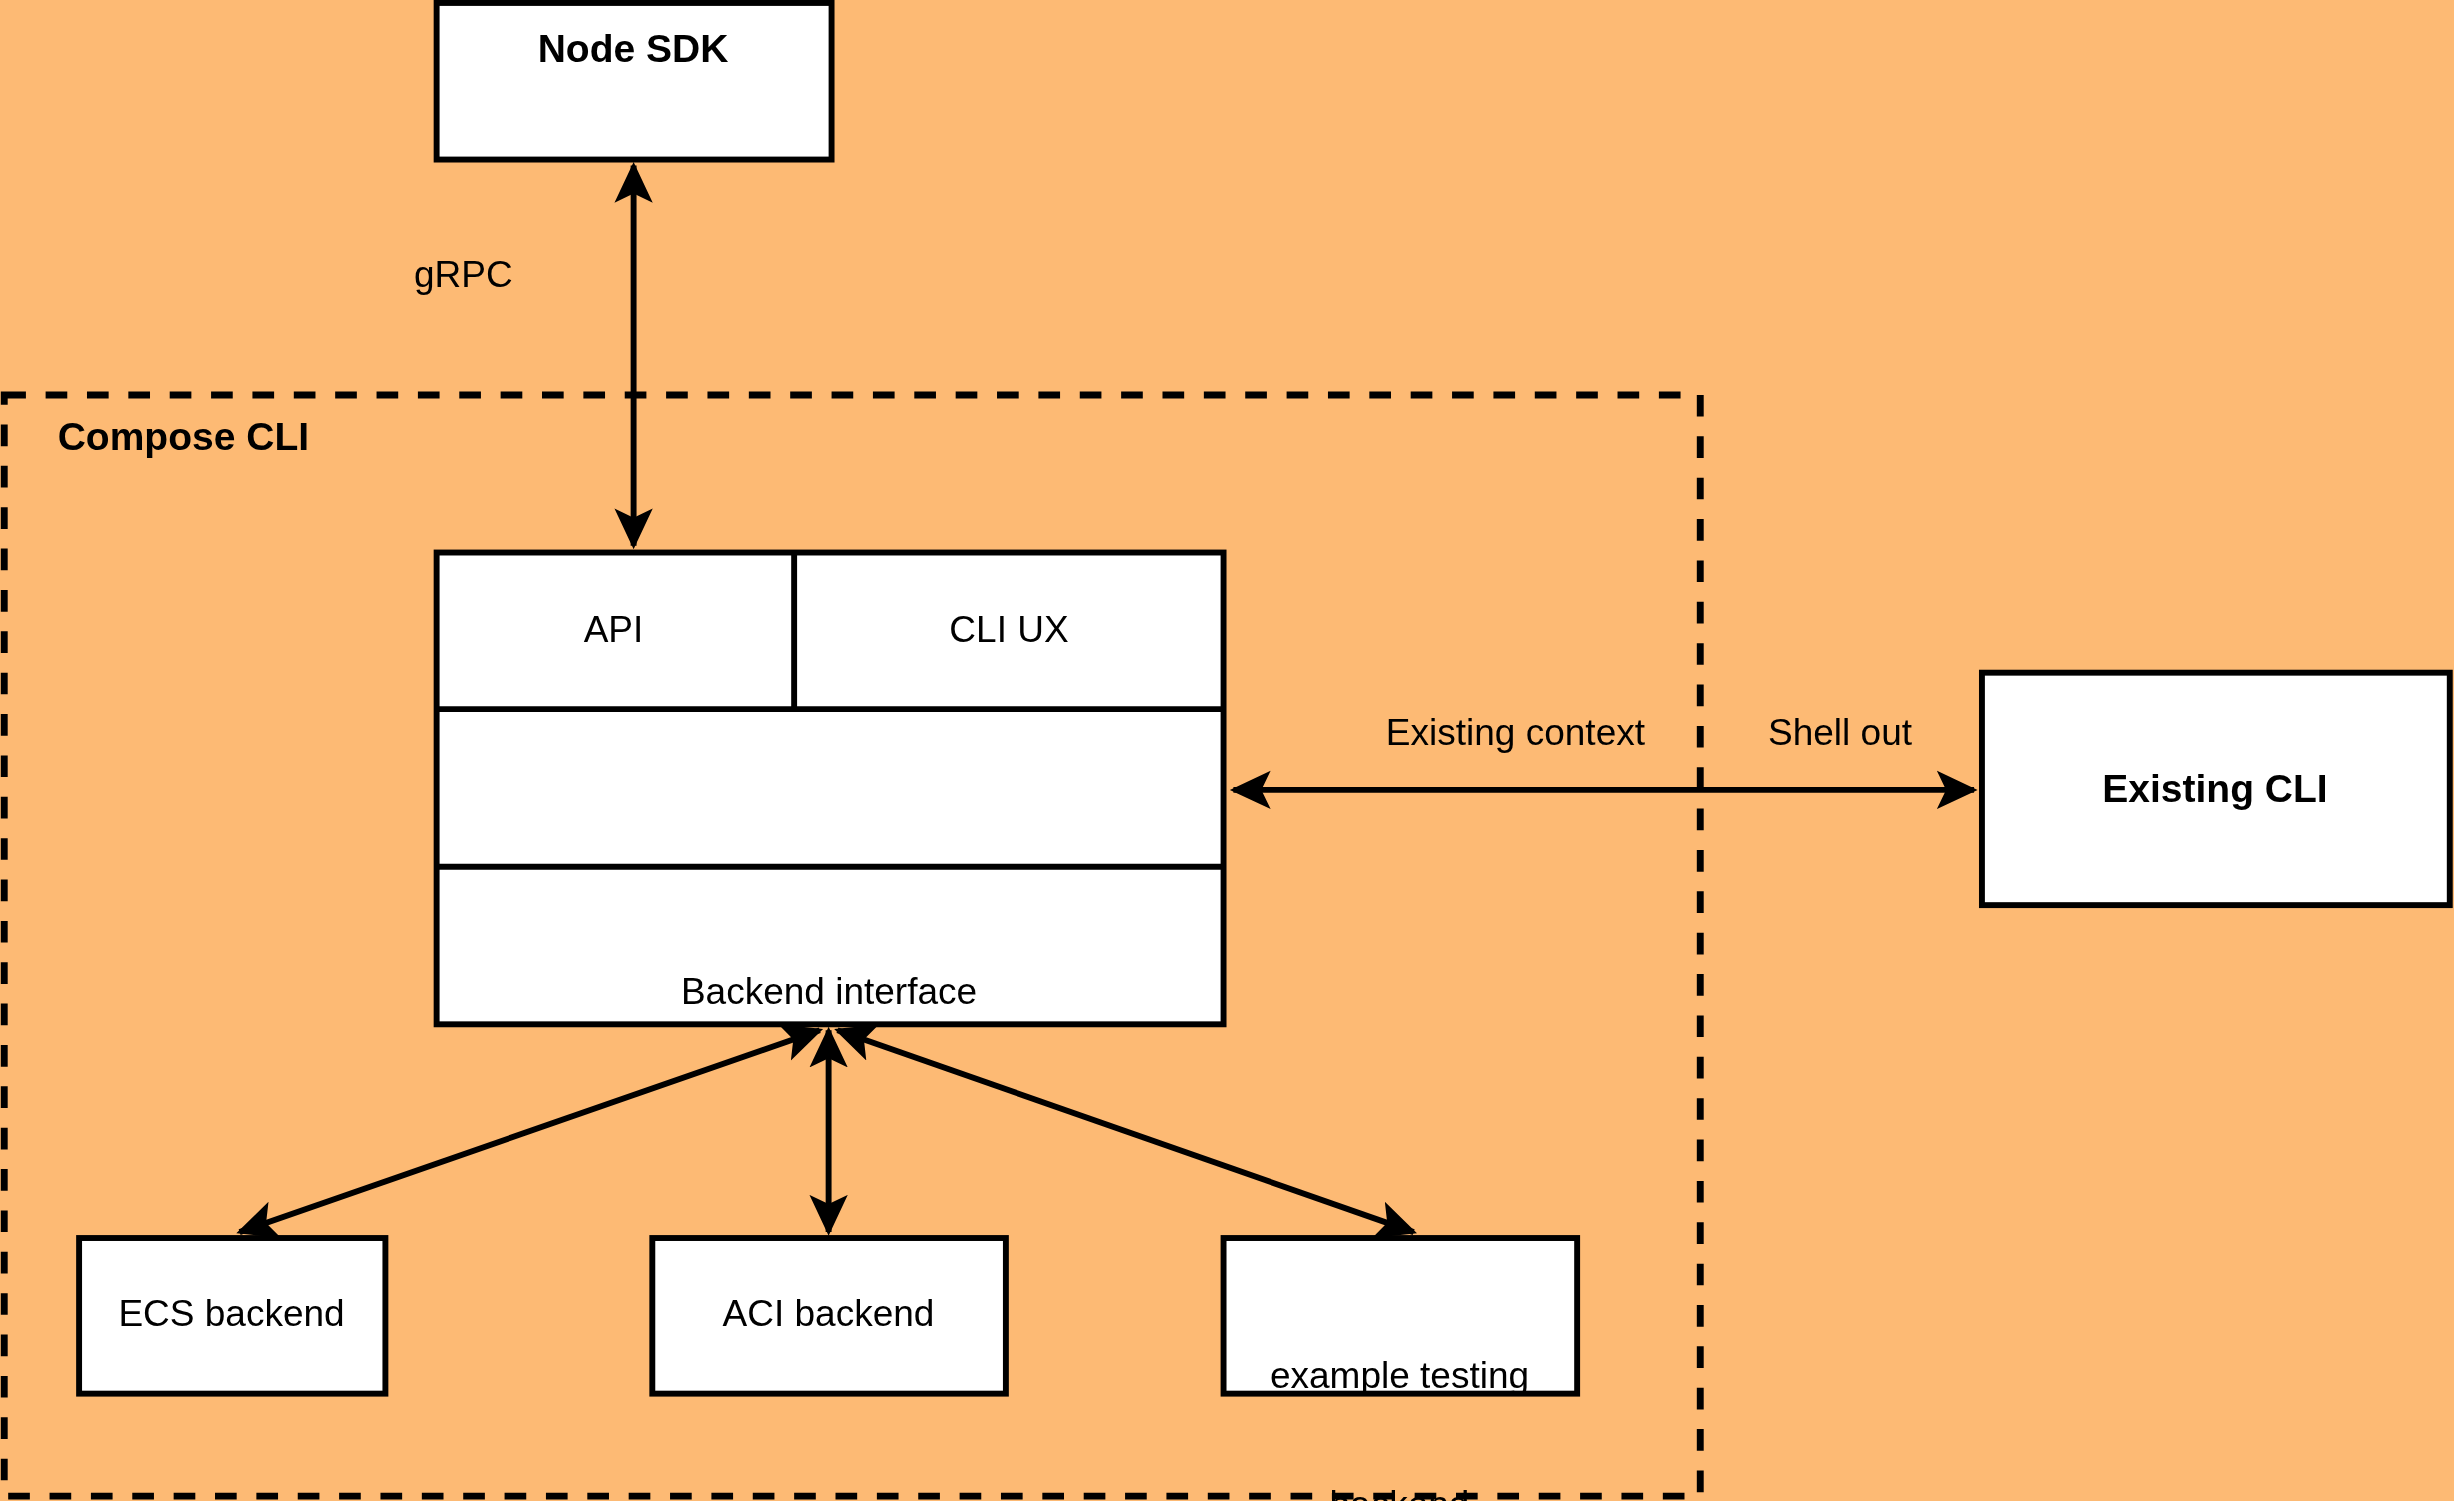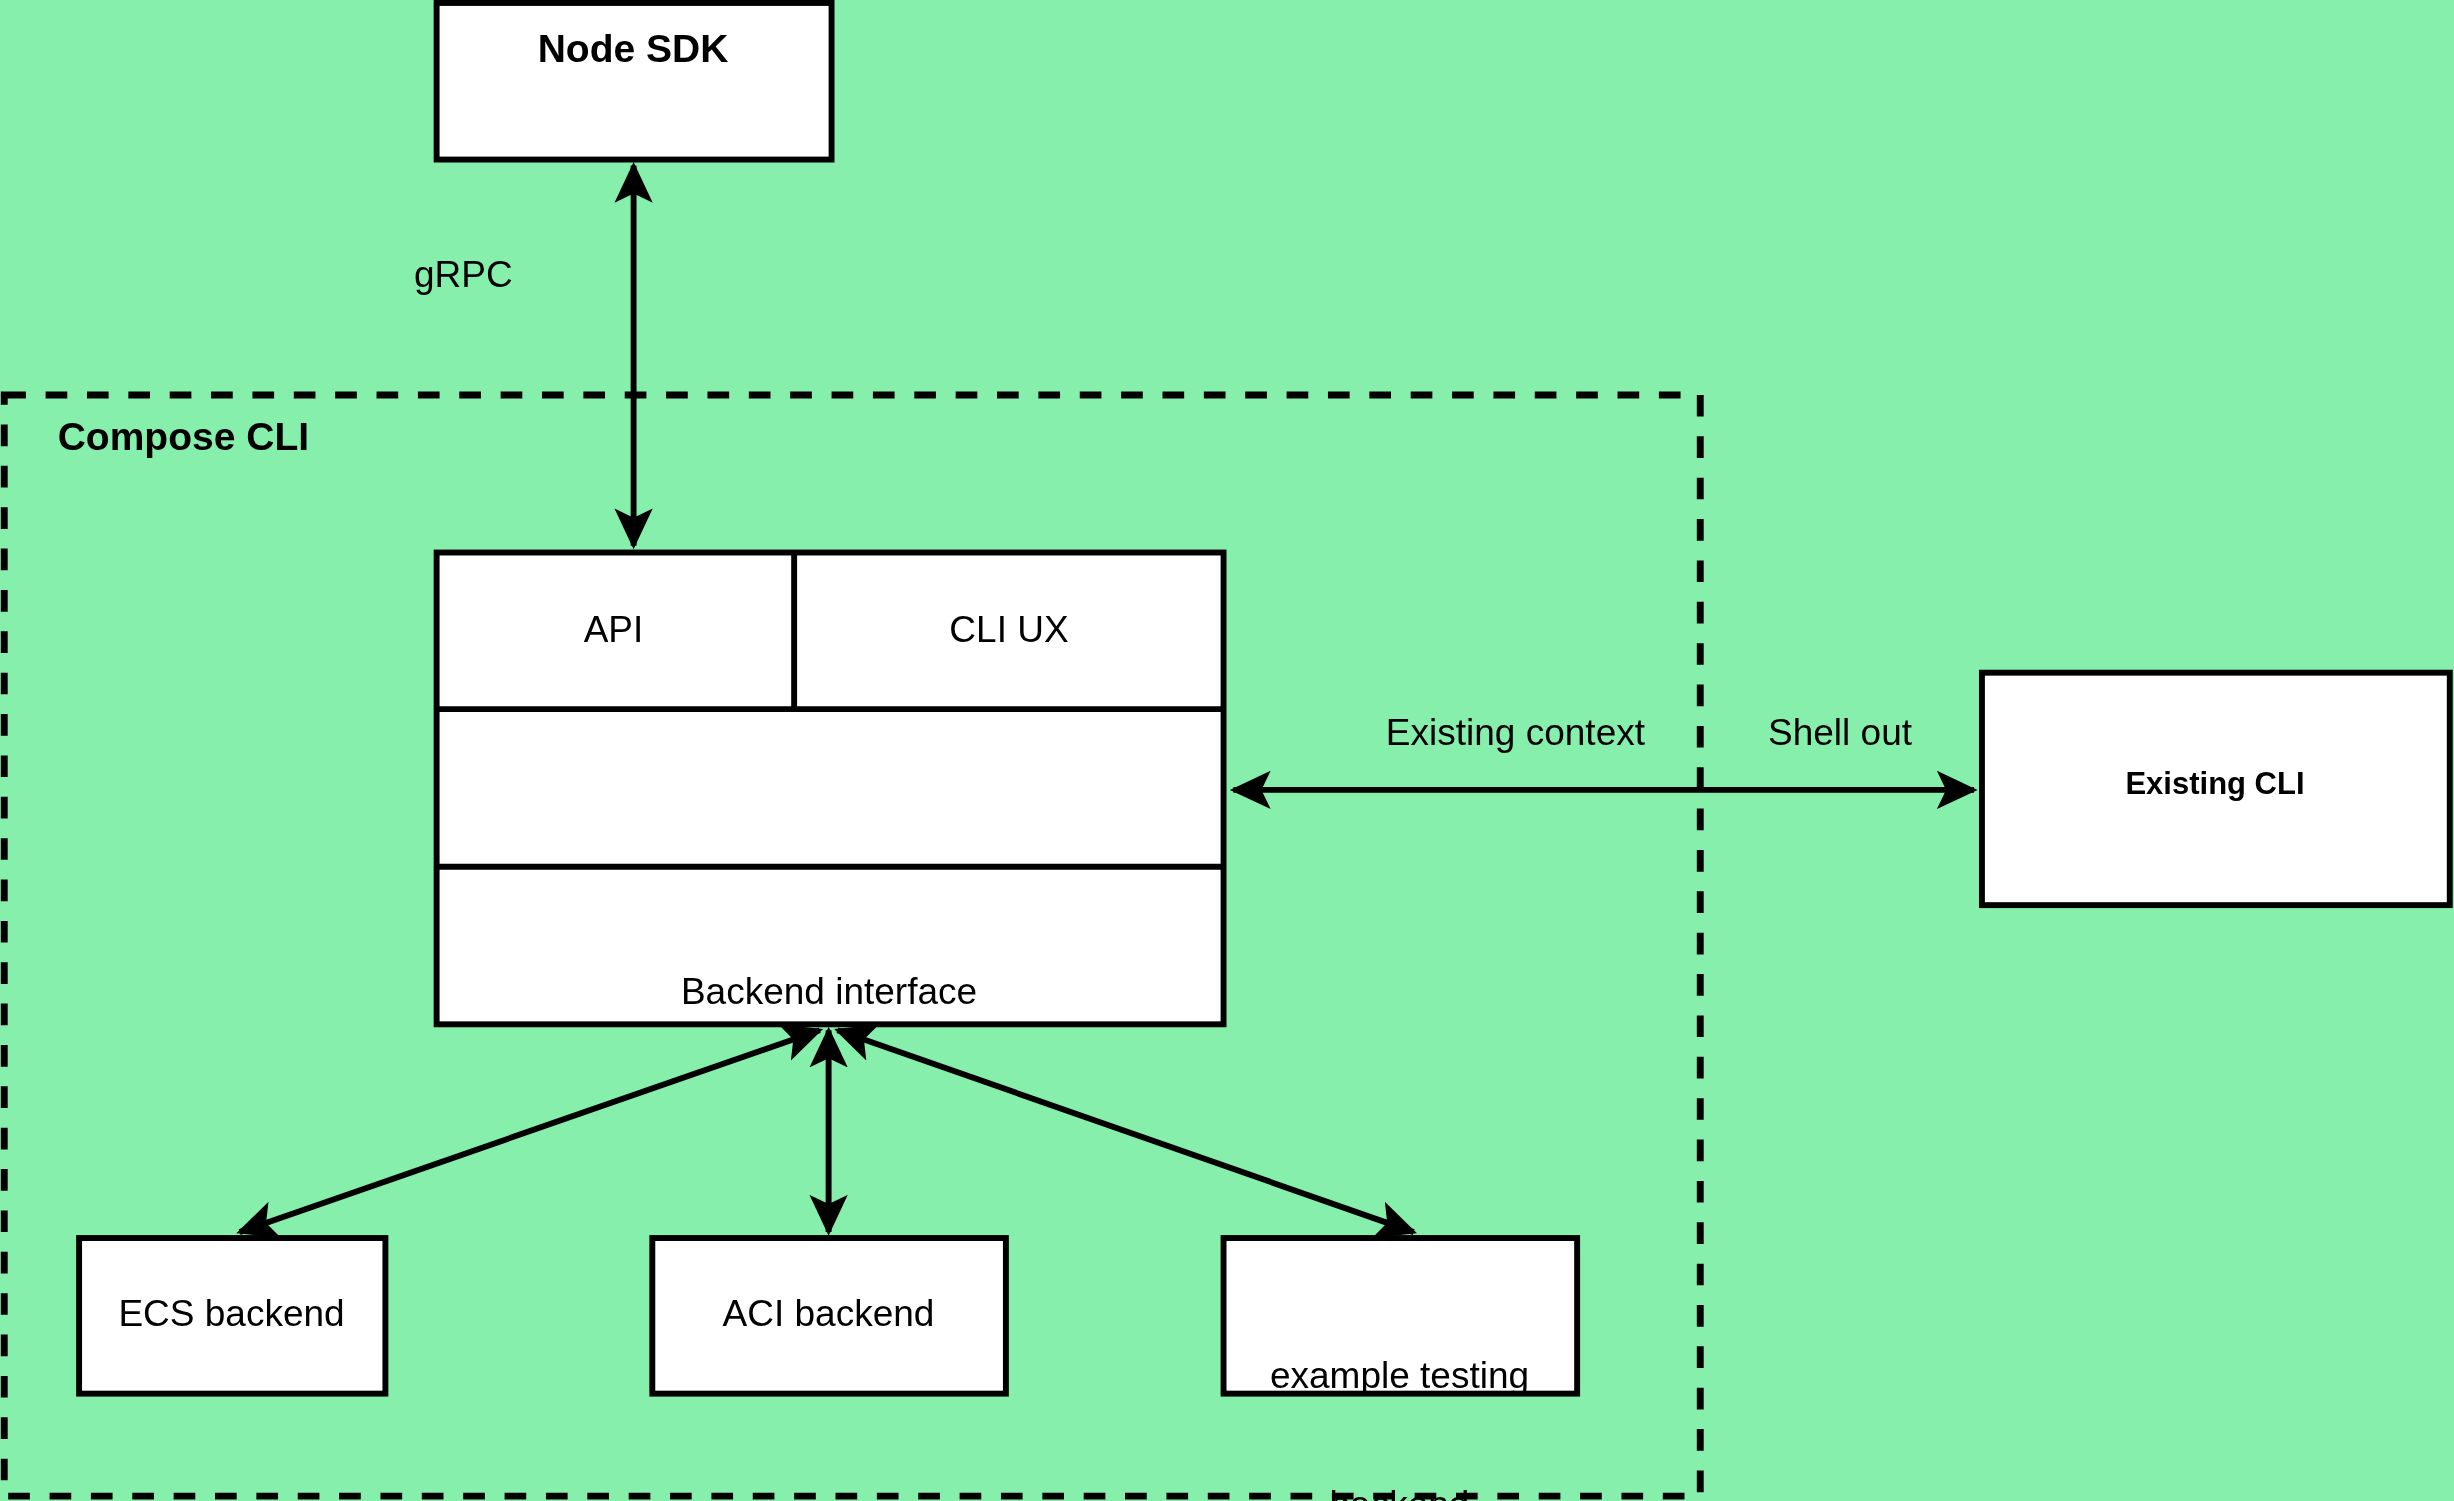--- a/index.html
+++ b/index.html
@@ -4,21 +4,21 @@
 <style>
   html, body {
     margin: 0;
     padding: 0;
     background: #ffffff;
   }
   #canvas {
     position: relative;
     width: 2455px;
     height: 1501px;
-    background: #86efac;
+    background: #fdba74;
     font-family: "Liberation Sans", sans-serif;
     overflow: hidden;
   }
   svg.layer {
     position: absolute;
     left: 0;
     top: 0;
     width: 2455px;
     height: 1501px;
   }
@@ -61,21 +61,21 @@
   .t-existing-context {
     left: 1251px; top: 712px; width: 394px;
     font-size: 37px; font-weight: normal; text-align: right;
   }
   .t-shell-out {
     left: 1768px; top: 712px; width: 296px;
     font-size: 37px; font-weight: normal; text-align: left;
   }
   .t-existing-cli {
     left: 1980px; top: 766px; width: 470px;
-    font-size: 31px; font-weight: bold;
+    font-size: 39px; font-weight: bold;
   }
   .t-ecs {
     left: 77px; top: 1293px; width: 309px;
     font-size: 37px; font-weight: normal;
   }
   .t-aci {
     left: 650px; top: 1293px; width: 357px;
     font-size: 37px; font-weight: normal;
   }
   .t-example {

